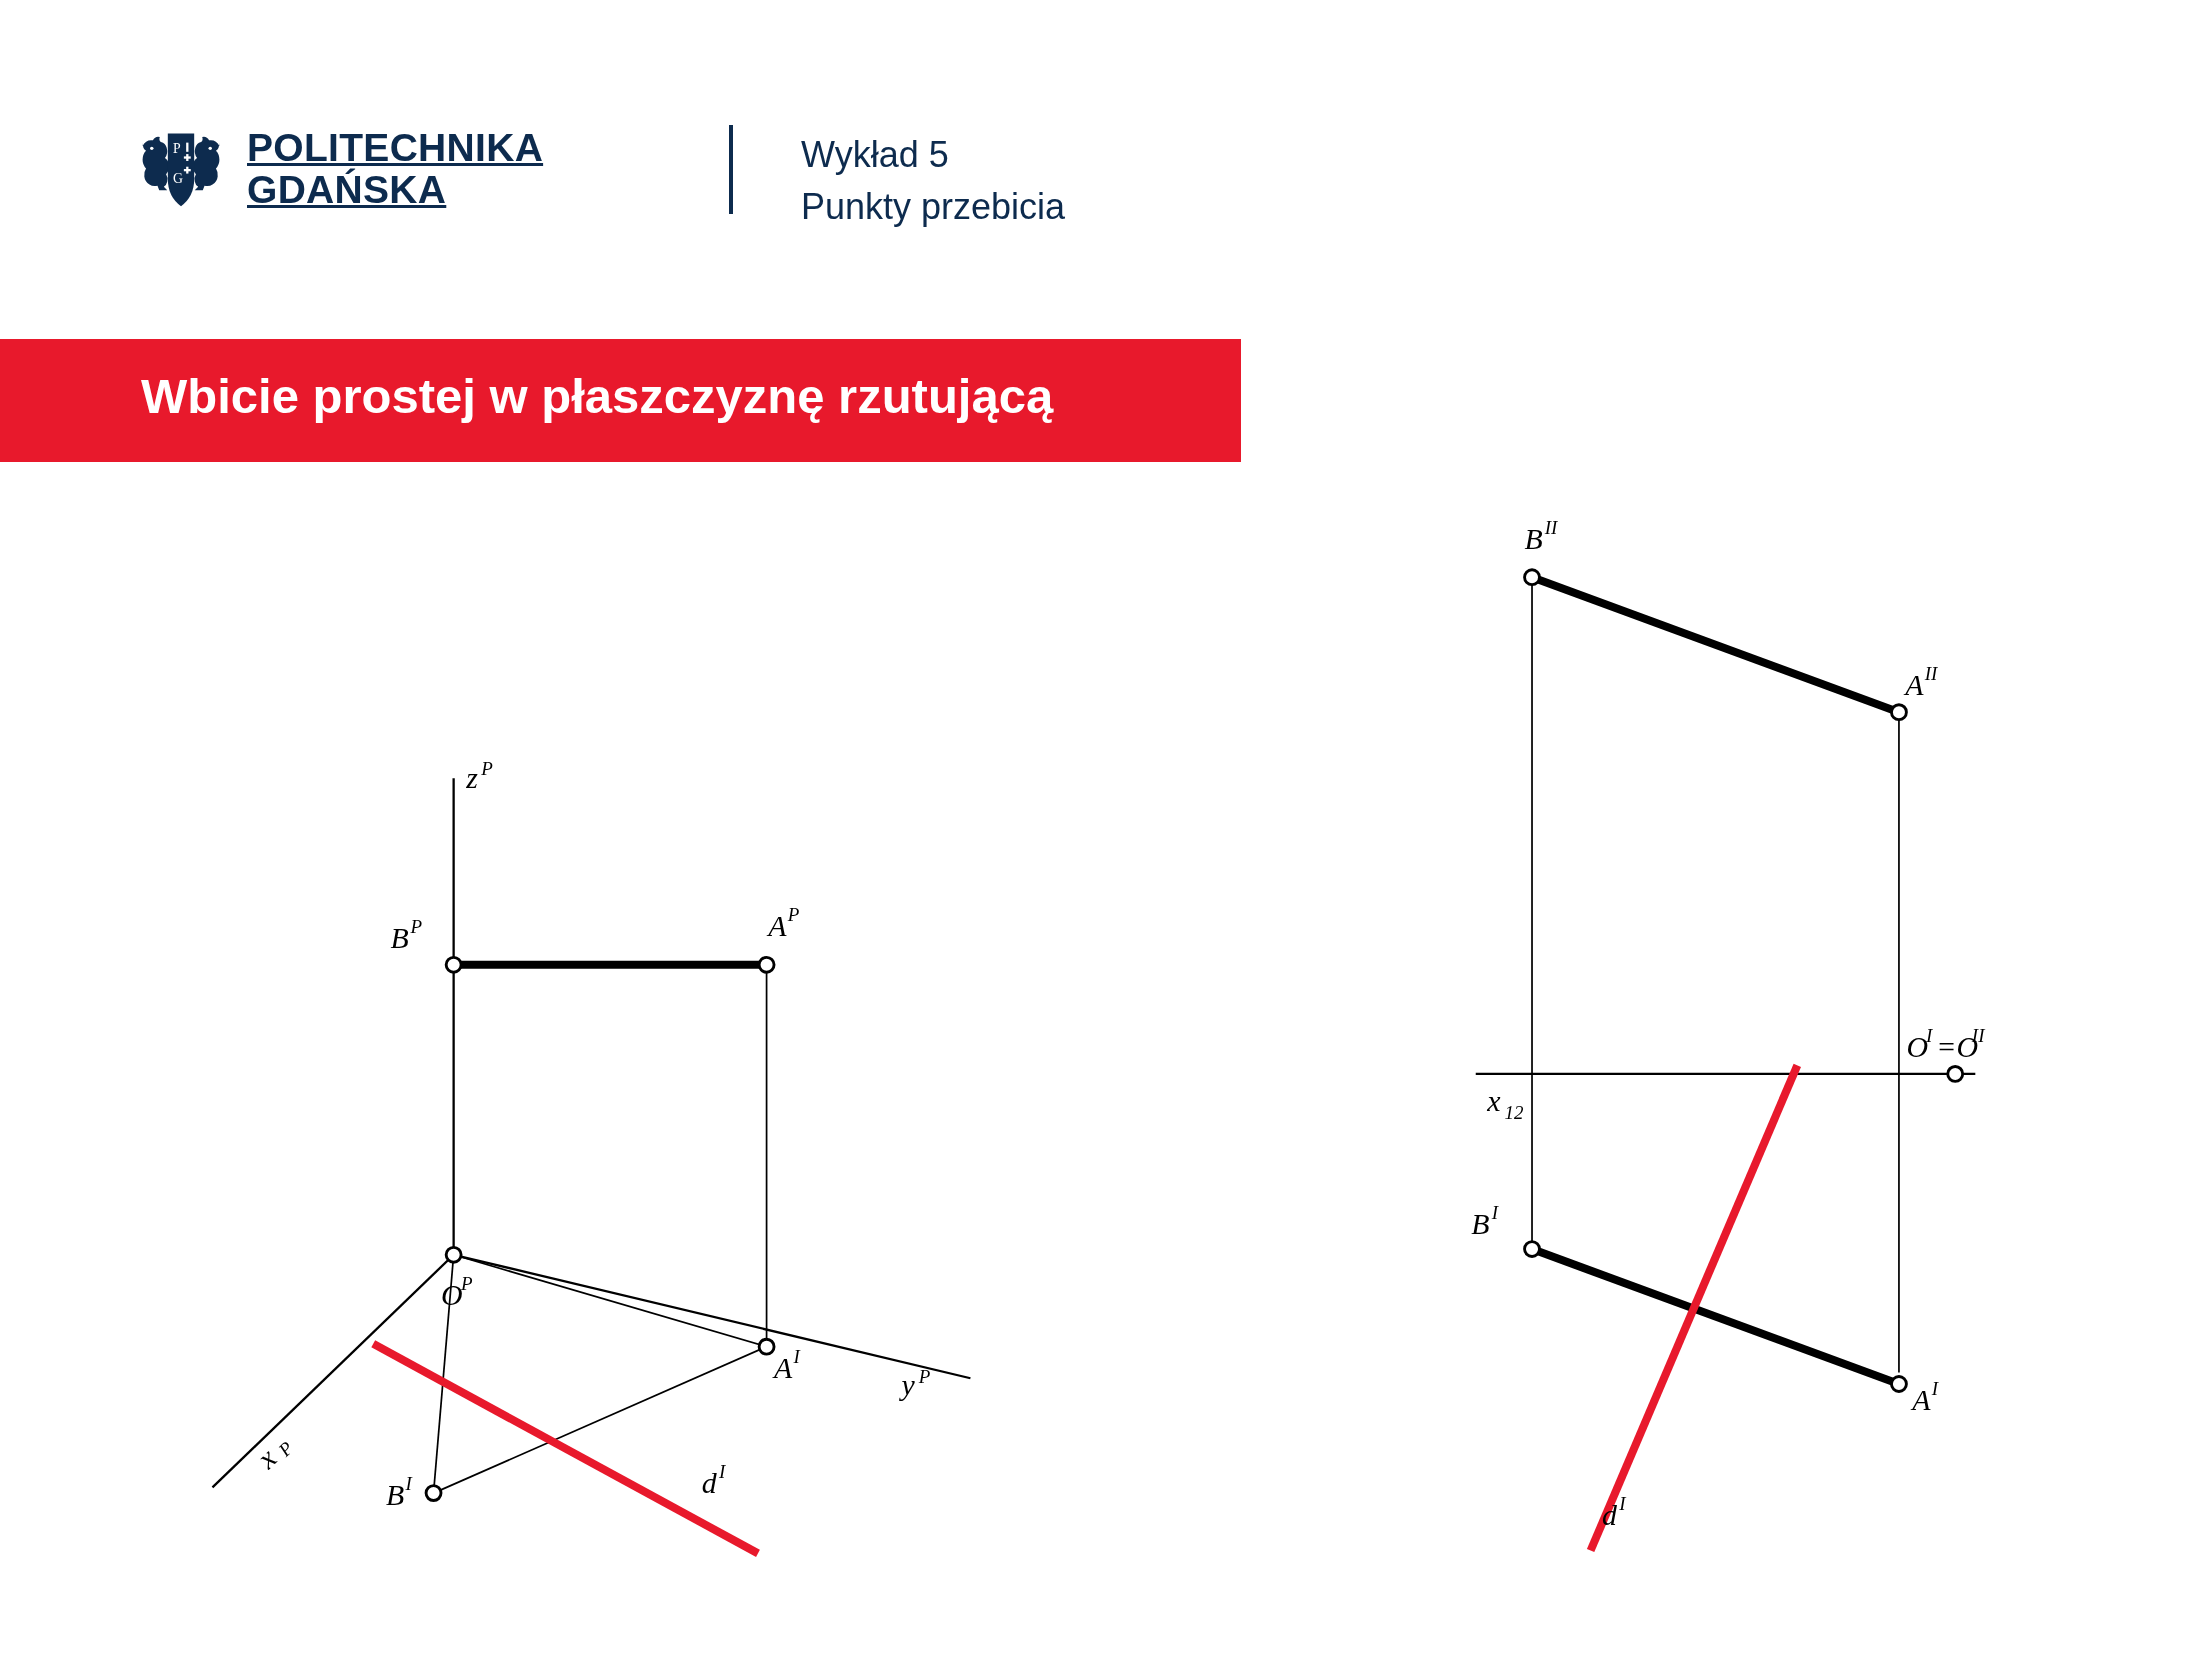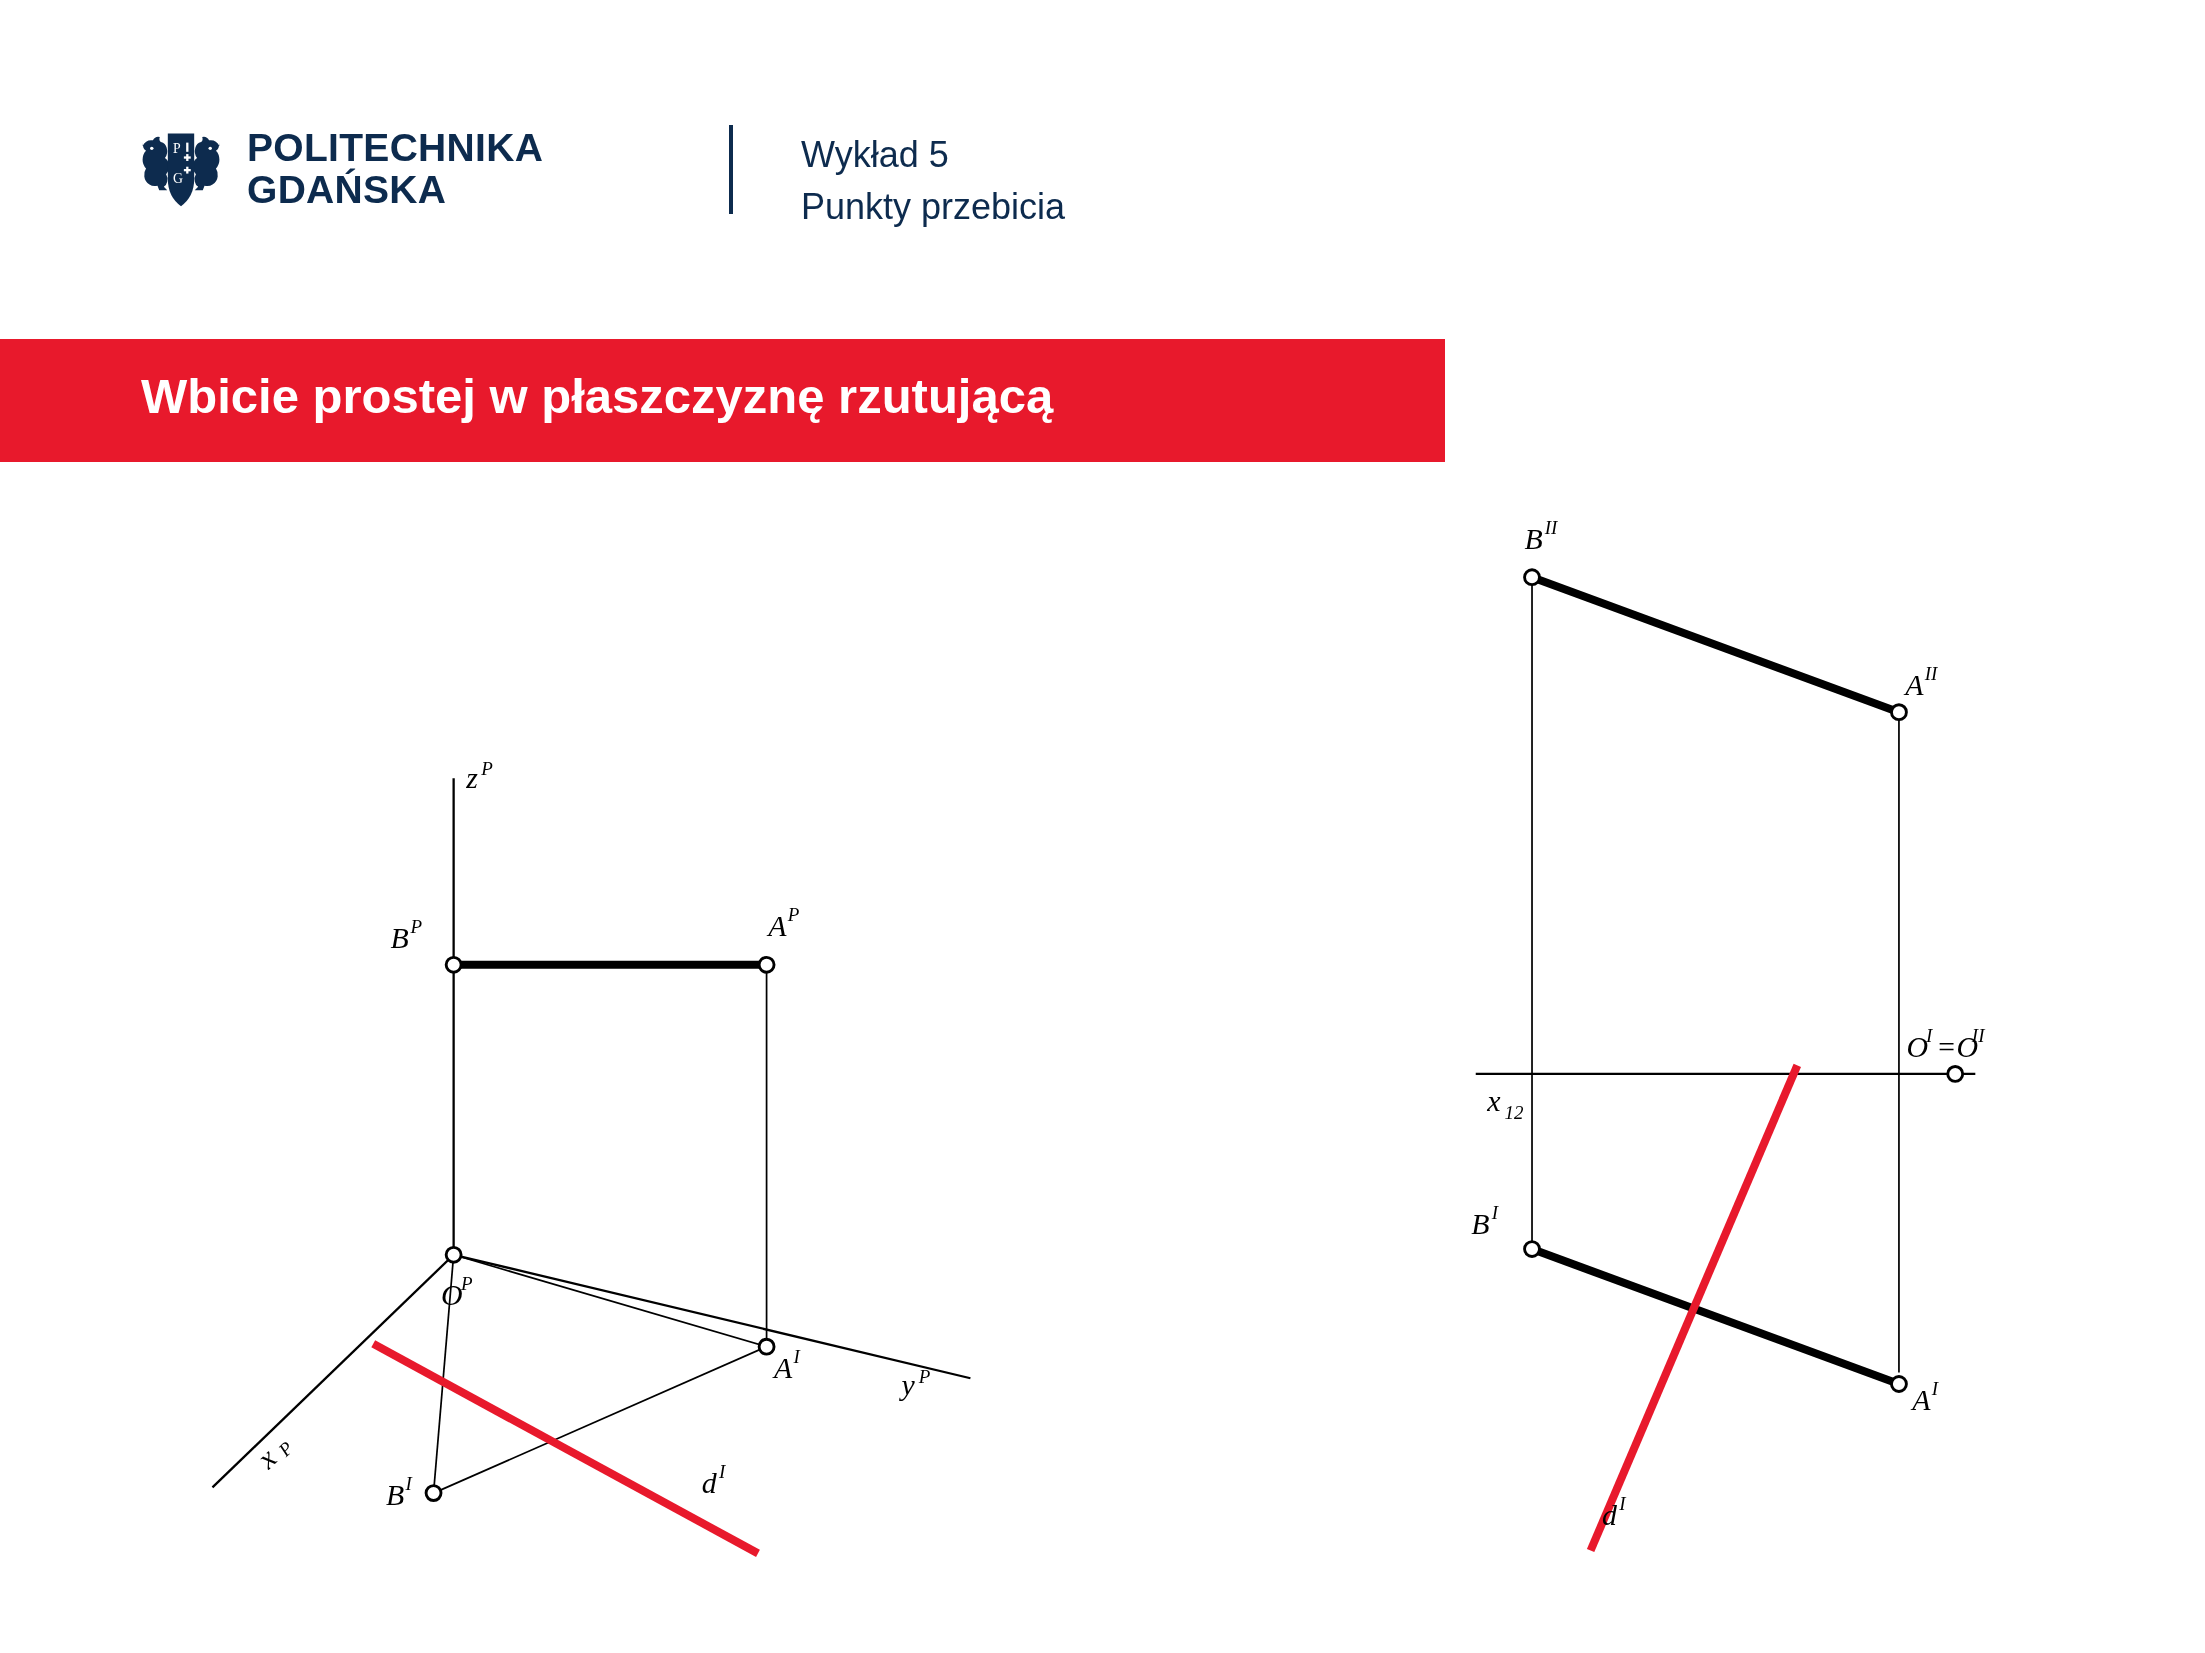--- a/index.html
+++ b/index.html
@@ -37,20 +37,21 @@
     position: relative;
     flex: none;
   }
   .logo-text {
     margin-left: 23px;
     color: #0d2b4e;
     font-weight: bold;
     font-size: 39px;
     line-height: 1.08;
     letter-spacing: 0.3px;
+    text-decoration: underline;
   }
   .divider {
     position: absolute;
     left: 729px;
     top: 125px;
     width: 4px;
     height: 89px;
     background: #0d2b4e;
   }
   .lecture-block {
@@ -61,21 +62,21 @@
     font-weight: normal;
     font-size: 36px;
     line-height: 1.45;
   }
 
   
   .banner {
     position: absolute;
     left: 0;
     top: 339px;
-    width: 1445px;
+    width: 1241px;
     height: 123px;
     background: #e8192c;
   }
   .banner-title {
     position: absolute;
     left: 141px;
     top: 29px;
     color: #ffffff;
     font-weight: bold;
     font-size: 49px;

